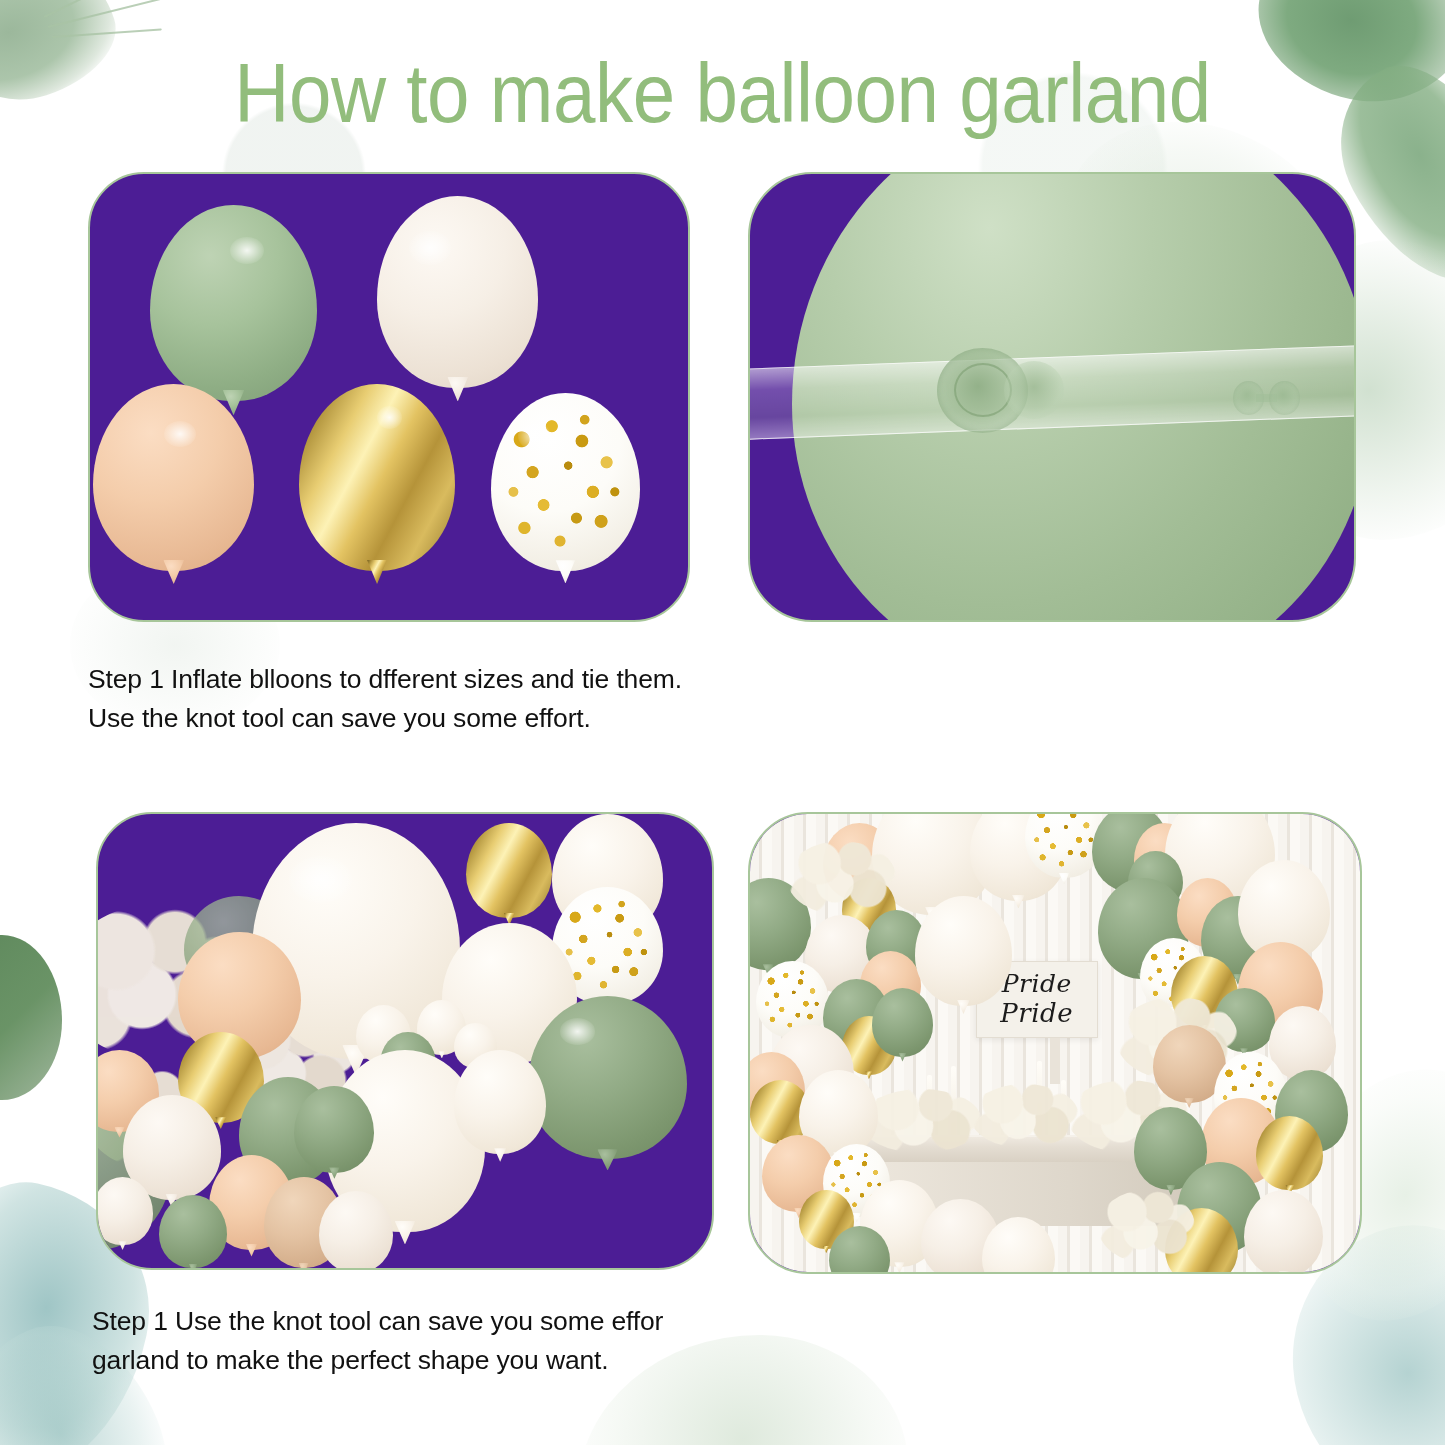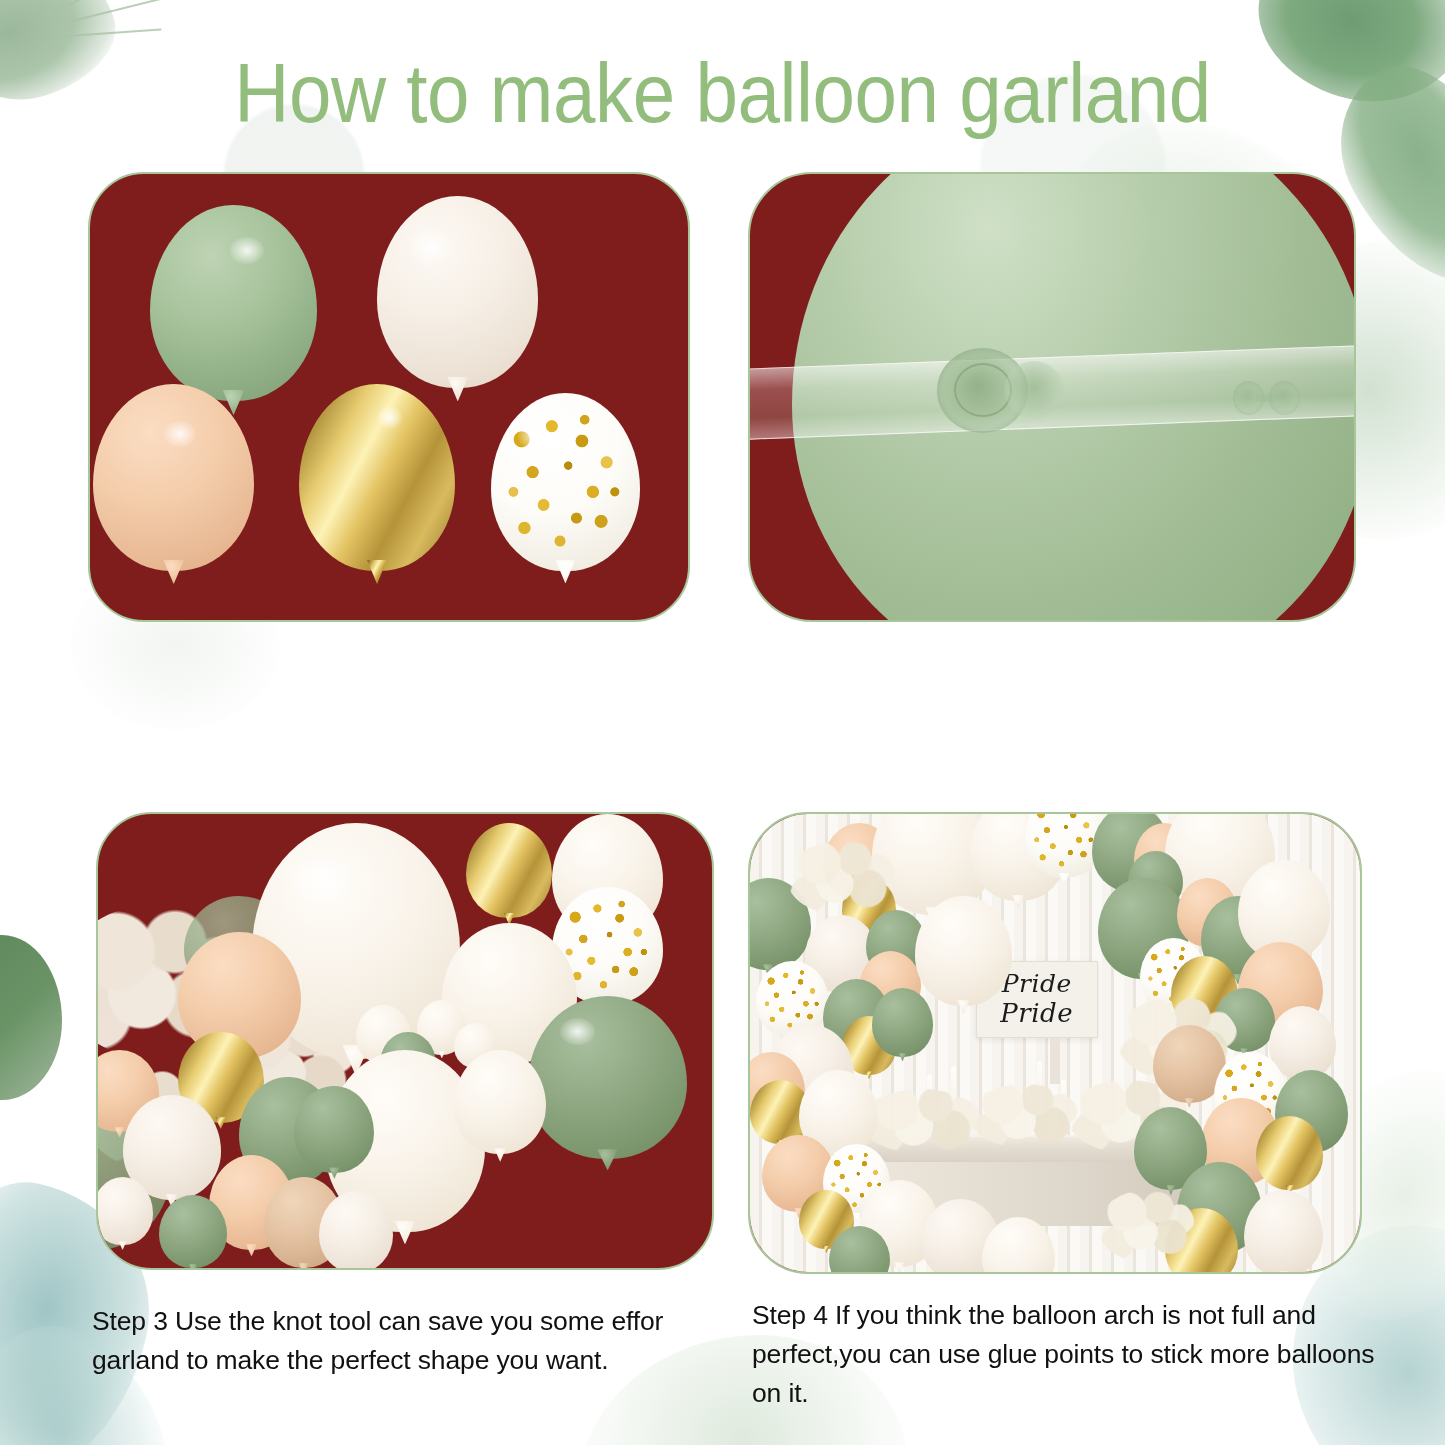--- a/index.html
+++ b/index.html
@@ -125,21 +125,21 @@
     line-height: 1;
     white-space: nowrap;
     transform: scaleX(0.92);
   }
 
   
   .panel {
     position: absolute;
     border: 2px solid #a7c69a;
     border-radius: 56px;
-    background: #7f1d1d;
+    background: #4c1d95;
     overflow: hidden;
   }
   .panel-1 { left: 88px;  top: 172px; width: 602px; height: 450px; }
   .panel-2 { left: 748px; top: 172px; width: 608px; height: 450px; border-radius: 64px; }
   .panel-3 { left: 96px;  top: 812px; width: 618px; height: 458px; }
   .panel-4 { left: 748px; top: 812px; width: 614px; height: 462px; border-radius: 60px; }
 
   .photo { position:absolute; inset:0; overflow:hidden; }
 
   
@@ -503,16 +503,16 @@
       <div class="balloon b-blush" style="left:74%;top:62%;width:13%;height:19%;"></div>
       <div class="balloon b-deepsage" style="left:63%;top:64%;width:12%;height:18%;"></div>
       <div class="balloon b-gold" style="left:83%;top:66%;width:11%;height:16%;"></div>
       <div class="balloon b-deepsage" style="left:70%;top:76%;width:14%;height:20%;"></div>
       <div class="balloon b-gold" style="left:68%;top:86%;width:12%;height:17%;"></div>
       <div class="balloon b-ivory" style="left:81%;top:82%;width:13%;height:19%;"></div>
       <div class="floral" style="left:57%;top:82%;width:16%;height:16%;"></div>
     </div>
   </div>
 
-  <div class="caption cap-3">Step 3 Use the knot tool can save you some effor garland to make the perfect shape you want.</div>
-  <div class="caption cap-4">Step 4 If you think the balloon arch is not full and perfect,you can use glue points to stick more balloons on it.</div>
+  <div class="caption cap-1">Step 1 Inflate blloons to dfferent sizes and tie them. Use the knot tool can save you some effort.</div>
+  <div class="caption cap-3">Step 1 Use the knot tool can save you some effor garland to make the perfect shape you want.</div>
 
 </div>
 
 </body></html>

